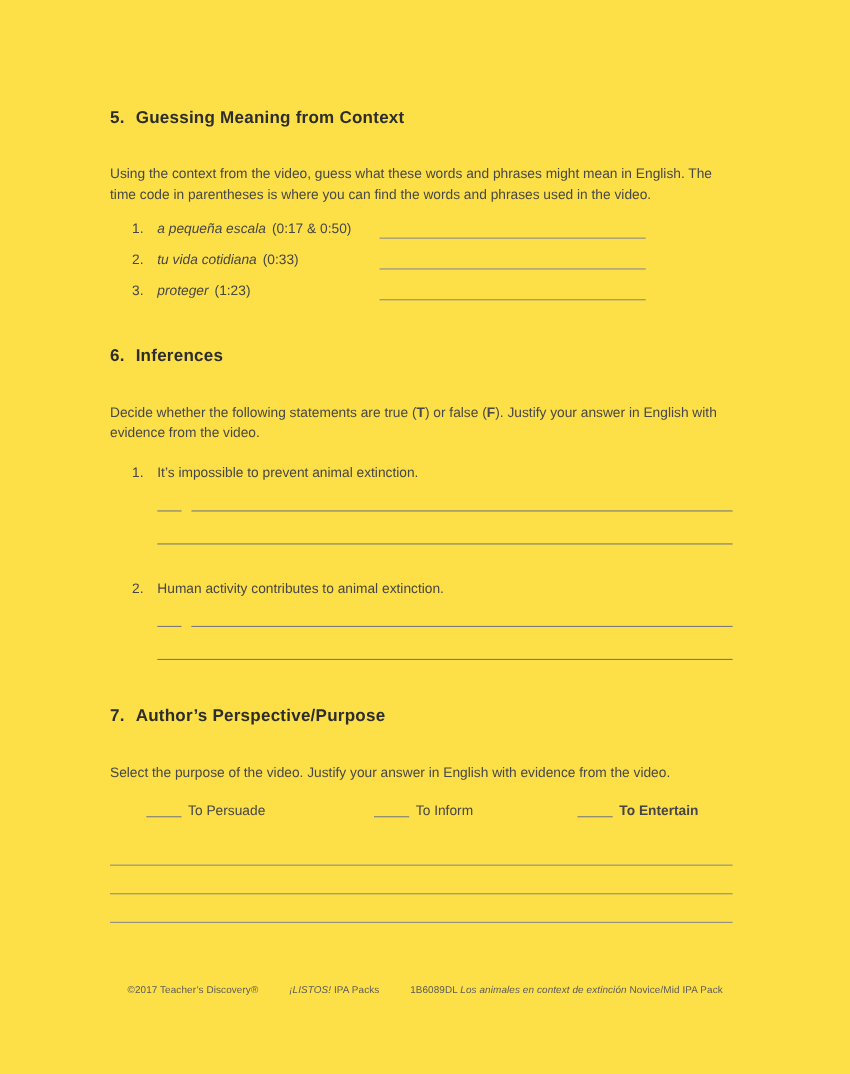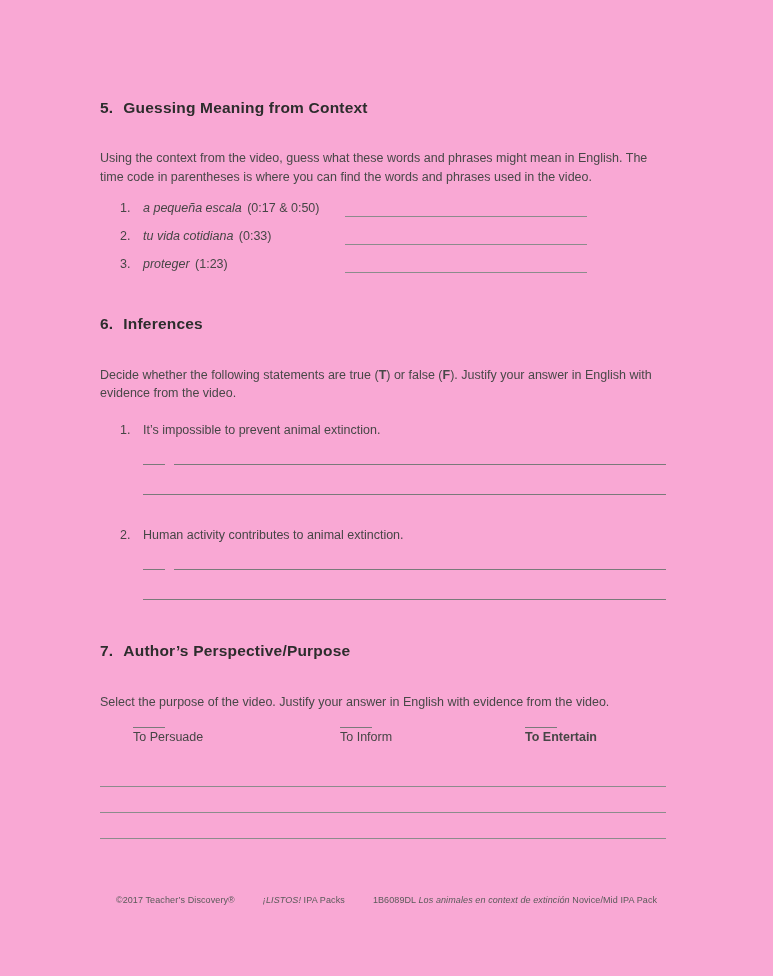--- a/index.html
+++ b/index.html
@@ -3,21 +3,21 @@
 <meta charset="utf-8">
 <style>
   * { margin:0; padding:0; box-sizing:border-box; }
   html,body { background:#ffffff; }
   body { font-family:"Liberation Sans", sans-serif; }
 
   .page {
     position:relative;
     width:773px;
     height:976px;
-    background:#f9a8d4;
+    background:#fde047;
     margin:0 auto;
     overflow:hidden;
     color:#464646;
   }
 
   .content {
     position:absolute;
     left:100px;
     top:97px;
     width:566px;
@@ -54,21 +54,21 @@
   .stmt-row { display:flex; margin-top:19px; padding-left:20px; }
   .stmt-row.second { margin-top:31px; }
   .ans-area { margin-left:43px; }
   .ans-line1 { display:flex; gap:9px; margin-top:25px; }
   .tf-blank { width:22px; height:0; border-bottom:1px solid #7a7a7a; }
   .just-line { flex:1; height:0; border-bottom:1px solid #7a7a7a; }
   .ans-line2 { margin-top:29px; height:0; border-bottom:1px solid #7a7a7a; }
 
   
   .options-row { position:relative; height:20px; margin-top:15px; }
-  .opt { position:absolute; bottom:0; display:flex; align-items:flex-start;flex-direction:column; }
+  .opt { position:absolute; bottom:0; display:flex; align-items:center; }
   .opt-blank { width:32px; height:12px; border-bottom:1px solid #7a7a7a; margin-right:6px; }
   .opt1 { left:33px; }
   .opt2 { left:240px; }
   .opt3 { left:425px;font-weight:bold; }
 
   .free-line { height:0; border-bottom:1px solid #8c8c8c; }
   .free-line.l1 { margin-top:40px; }
   .free-line.l2 { margin-top:25px; }
   .free-line.l3 { margin-top:25px; }
 

